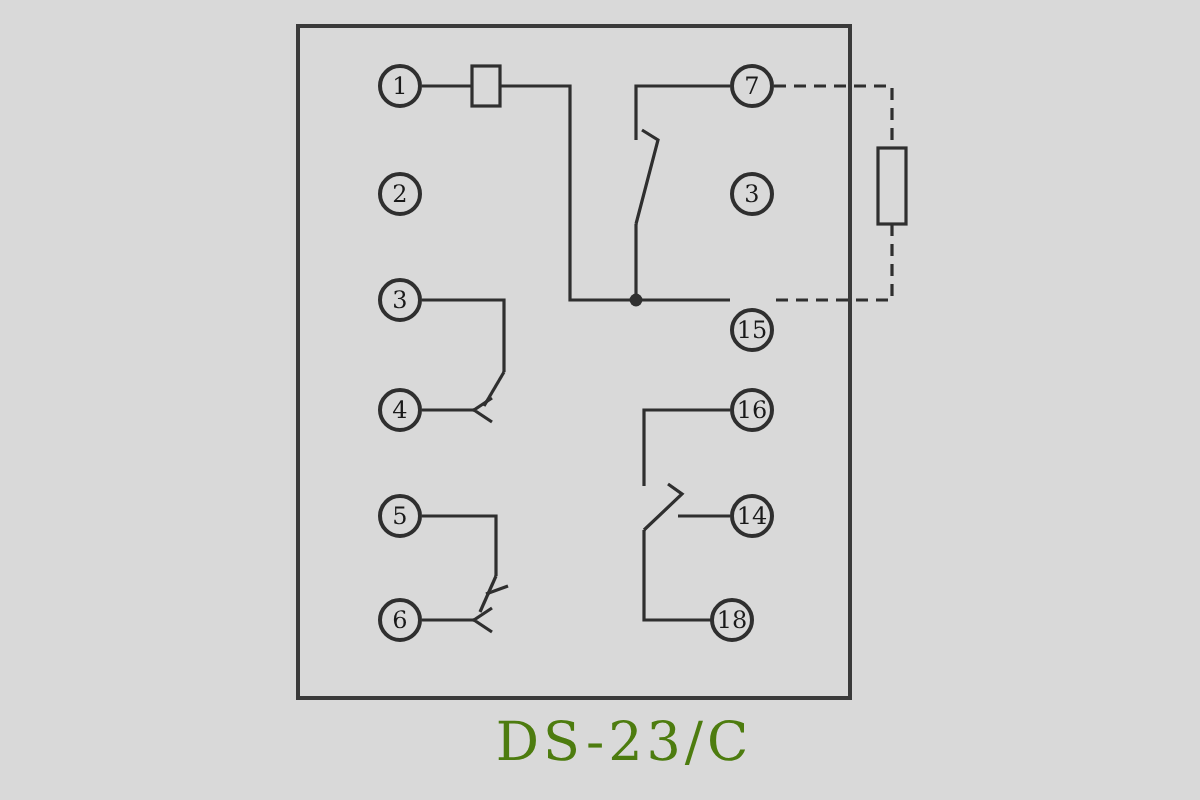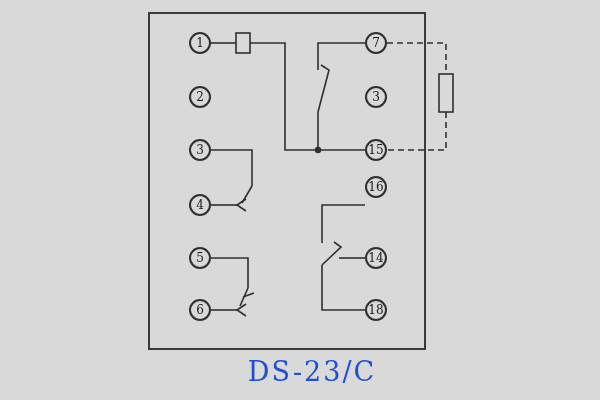--- a/index.html
+++ b/index.html
@@ -43,21 +43,21 @@
     color: #1a1a1a;
     line-height: 1;
   }
   .caption {
     position: absolute;
     left: 312px;
     top: 356px;
     transform: translateX(-50%);
     font-size: 27px;
     letter-spacing: 2px;
-    color: #1d4ed8;
+    color: #4d7c0f;
     white-space: nowrap;
   }
 </style>
 </head>
 <body>
 
 <div class="stage">
 
   <div class="frame"></div>
 
@@ -115,28 +115,28 @@
   <div class="terminal" style="left:189px; top:299px;">
       <span>6</span>
     </div>
 
   <div class="terminal" style="left:365px; top:32px;">
       <span>7</span>
     </div>
   <div class="terminal" style="left:365px; top:86px;">
       <span>3</span>
     </div>
-  <div class="terminal" style="left:365px; top:139px;">
+  <div class="terminal" style="left:365px; top:154px;">
       <span>15</span>
     </div>
-  <div class="terminal" style="left:365px; top:176px;">
+  <div class="terminal" style="left:365px; top:194px;">
       <span>16</span>
     </div>
   <div class="terminal" style="left:365px; top:247px;">
       <span>14</span>
     </div>
-  <div class="terminal" style="left:365px; top:299px;">
+  <div class="terminal" style="left:355px; top:299px;">
       <span>18</span>
     </div>
 
   <div class="caption">DS-23/C</div>
 
 </div>
 
 </body></html>

